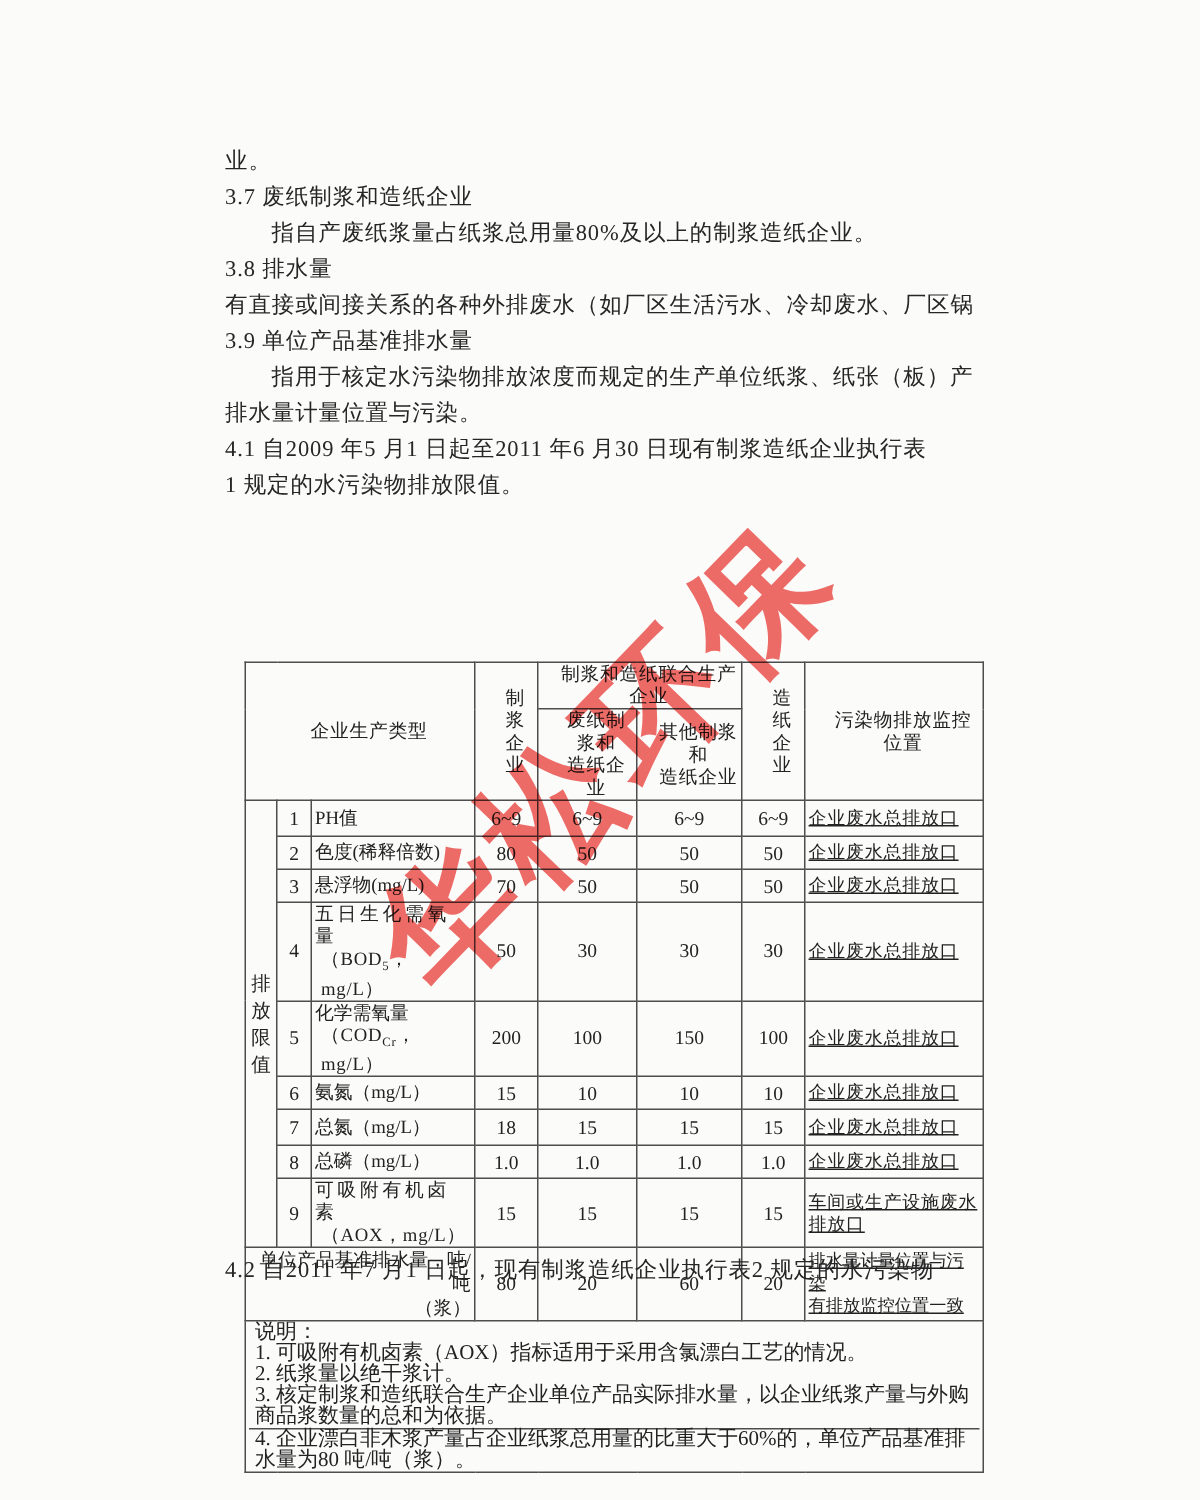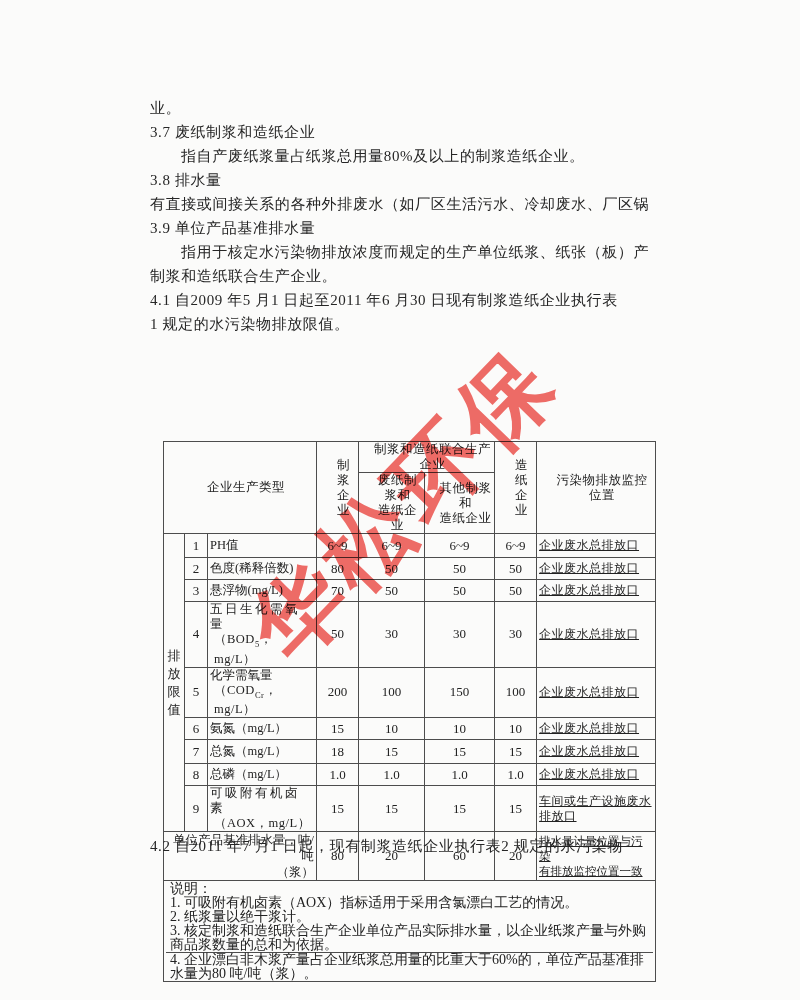--- a/index.html
+++ b/index.html
@@ -81,21 +81,21 @@
 <div class="page">
 
   <div class="intro">
       <div class="line">业。</div>
       <div class="line">3.7 废纸制浆和造纸企业</div>
       <div class="line indent">指自产废纸浆量占纸浆总用量80%及以上的制浆造纸企业。</div>
       <div class="line">3.8 排水量</div>
       <div class="line">有直接或间接关系的各种外排废水（如厂区生活污水、冷却废水、厂区锅</div>
       <div class="line">3.9 单位产品基准排水量</div>
       <div class="line indent">指用于核定水污染物排放浓度而规定的生产单位纸浆、纸张（板）产</div>
-      <div class="line">制浆和造纸联合生产企业。</div>
+      <div class="line">排水量计量位置与污染。</div>
       <div class="line">4.1 自2009 年5 月1 日起至2011 年6 月30 日现有制浆造纸企业执行表</div>
       <div class="line">1 规定的水污染物排放限值。</div>
     </div>
 
 
   <table class="limits">
     <colgroup>
       <col style="width:21px">
         <col style="width:23px">
         <col style="width:109px">

